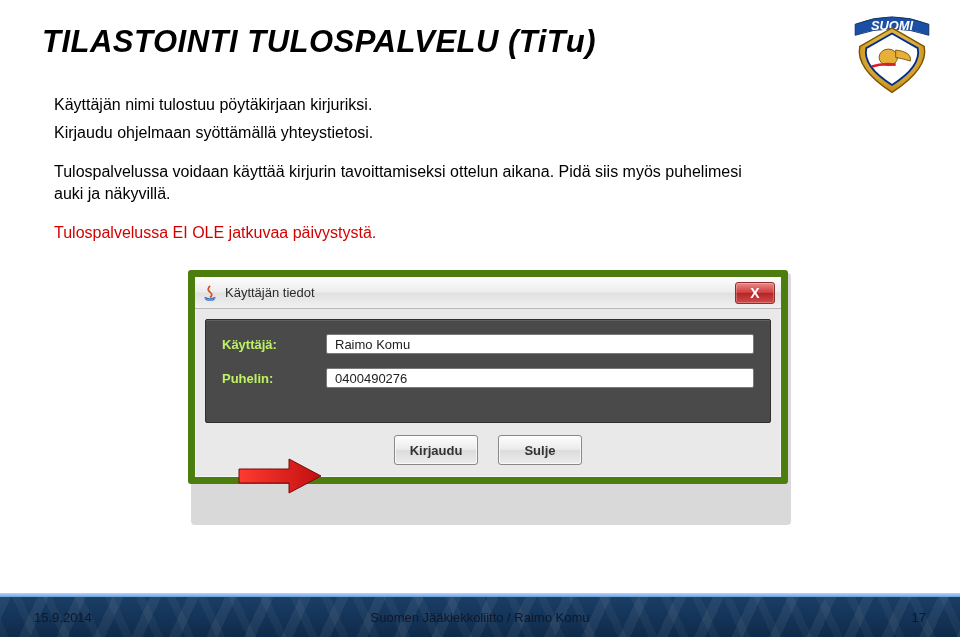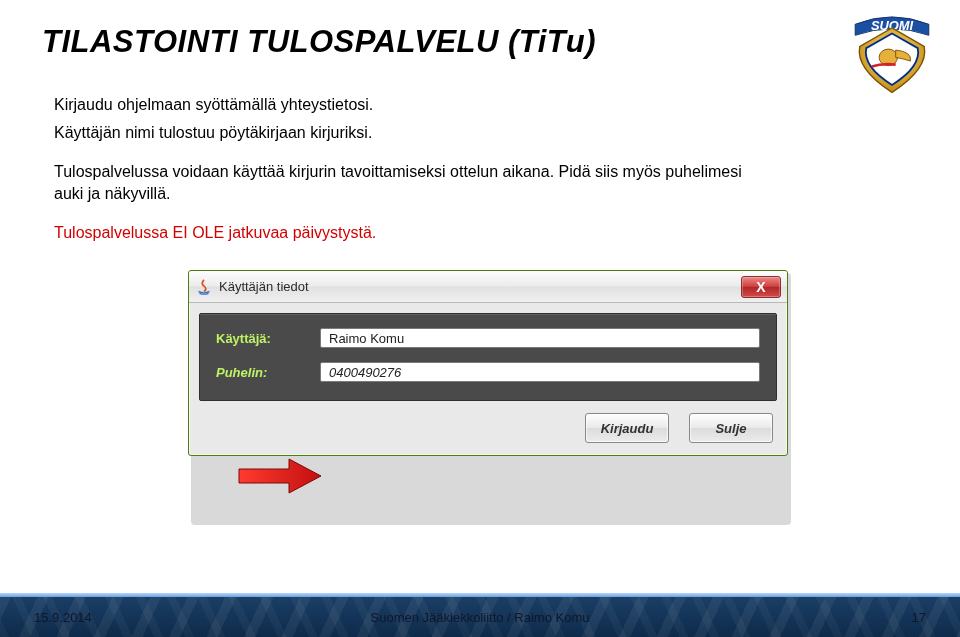--- a/index.html
+++ b/index.html
@@ -7,31 +7,31 @@
   .slide { position: relative; width: 960px; height: 637px; padding-left: 36px; }
   .title { position: absolute; left: 42px; top: 24px; font-size: 31px; font-weight: 900; font-style: italic; color: #000; letter-spacing: 0.5px; }
   .logo { position: absolute; right: 22px; top: 4px; width: 92px; height: 92px; }
   .logo svg { width: 100%; height: 100%; }
   .body { position: absolute; left: 54px; top: 94px; width: 720px; font-size: 16px; color: #000; line-height: 1.4; }
   .body p { margin-bottom: 6px; }
   .body .gap { height: 10px; }
   .body .red { color: #d40000; }
   .dialog-wrap { position: absolute; left: 188px; top: 270px; width: 600px; }
   .dialog-shadow { position: absolute; left: 3px; top: 3px; width: 600px; height: 252px; background: rgba(0,0,0,0.15); border-radius: 4px; }
-  .dialog { position: relative; width: 600px; background: #e9e9e9; border: 1px solid #4d7c0f; border-radius: 3px; box-shadow: inset 0 0 0 1px rgba(255,255,255,0.6); }
+  .dialog { position: relative; width: 600px; background: #e9e9e9; border: 7px solid #4d7c0f; border-radius: 3px; box-shadow: inset 0 0 0 1px rgba(255,255,255,0.6); }
   .titlebar { display: flex; align-items: center; height: 32px; padding: 0 6px; background: linear-gradient(#fdfdfd,#ececec 48%,#e1e1e1 52%,#f0f0f0); border-bottom: 1px solid #b8b8b8; border-radius: 3px 3px 0 0; }
   .titlebar .java { width: 18px; height: 18px; margin-right: 6px; }
   .titlebar .ttl { font-size: 13px; color: #2b2b2b; flex: 1; }
   .titlebar .close { width: 40px; height: 22px; margin-left: auto; border: 1px solid #8b2f2f; border-radius: 3px; background: linear-gradient(#e98989,#cf3e3e 48%,#b22626 52%,#d24b4b); display: flex; align-items: center; justify-content: center; color: #fff; font-weight: bold; font-size: 14px; box-shadow: inset 0 0 0 1px rgba(255,255,255,0.25); font-family: Verdana, Arial, sans-serif; }
   .darkpanel { margin: 10px 10px 12px 10px; background: #4a4a4a; border: 1px solid #2f2f2f; border-radius: 2px; padding: 14px 16px 18px 16px; box-shadow: inset 0 1px 0 rgba(255,255,255,0.12); }
   .row { display: flex; align-items: center; margin-bottom: 14px; }
-  .row:last-child { margin-bottom: 0; font-style: italic; }
+  .row:last-child { margin-bottom: 16px; }
   .lbl { width: 104px; color: #bef264; font-size: 13px; font-weight: bold; }
   .fld { flex: 1; height: 20px; background: #fff; border: 1px solid #7a7a7a; border-radius: 2px; padding: 0 8px; font-size: 13px; color: #222; display: flex; align-items: center; }
-  .btns { display: flex; justify-content: flex-end; gap: 20px; padding: 0 14px 12px 14px; font-style: italic; }
+  .btns { display: flex; justify-content: center; gap: 20px; padding: 0 14px 12px 14px; }
   .btn { min-width: 84px; height: 30px; border: 1px solid #888; border-radius: 3px; background: linear-gradient(#fefefe,#eaeaea 48%,#dcdcdc 52%,#ececec); font-size: 13px; font-weight: bold; color: #333; display: flex; align-items: center; justify-content: center; box-shadow: inset 0 0 0 1px rgba(255,255,255,0.7); }
   .arrow { position: absolute; left: 235px; top: 455px; width: 90px; height: 42px; pointer-events: none; }
   .footer-bg { position: absolute; left: 0; bottom: 0; width: 960px; height: 40px; background: linear-gradient(#1a3e66,#0e2a4a); overflow: hidden; }
   .footer-bg::before { content: ""; position: absolute; inset: 0; background:
      repeating-linear-gradient(115deg, rgba(255,255,255,0.06) 0 10px, rgba(255,255,255,0) 10px 34px),
      repeating-linear-gradient(65deg, rgba(255,255,255,0.04) 0 8px, rgba(255,255,255,0) 8px 28px);
   }
   .footer-line { position: absolute; left: 0; bottom: 40px; width: 960px; height: 4px; background: linear-gradient(#b6d5ff,#6ea2dc); }
   .footer { position: absolute; left: 0; bottom: 12px; width: 960px; display: flex; justify-content: space-between; padding: 0 34px; font-size: 13px; color: #0f172a; font-weight: 500; }
   .footer .center { position: absolute; left: 0; width: 960px; text-align: center; }
@@ -55,22 +55,22 @@
       <text x="50" y="28" text-anchor="middle" font-family="Arial" font-weight="900" font-style="italic" font-size="14" fill="#ffffff">SUOMI</text>
       <path d="M50 26 L85 46 Q90 70 50 96 Q10 70 15 46 Z" fill="url(#gold)" stroke="#7a5200" stroke-width="1.5"></path>
       <path d="M50 32 L78 48 Q82 68 50 88 Q18 68 22 48 Z" fill="#fff" stroke="#002e8a" stroke-width="2"></path>
       <ellipse cx="46" cy="58" rx="10" ry="9" fill="#e6b03a" stroke="#7a5200"></ellipse>
       <path d="M54 50 Q72 52 70 62 Q64 60 54 58 Z" fill="#e6b03a" stroke="#7a5200"></path>
       <path d="M28 68 Q40 64 54 66" stroke="#d2232a" stroke-width="3" fill="none"></path>
     </svg>
   </div>
 
   <div class="body">
+    <p>Käyttäjän nimi tulostuu pöytäkirjaan kirjuriksi.</p>
     <p>Kirjaudu ohjelmaan syöttämällä yhteystietosi.</p>
-    <p>Käyttäjän nimi tulostuu pöytäkirjaan kirjuriksi.</p>
     <div class="gap"></div>
     <p>Tulospalvelussa voidaan käyttää kirjurin tavoittamiseksi ottelun aikana. Pidä siis myös puhelimesi auki ja näkyvillä.</p>
     <div class="gap"></div>
     <p class="red">Tulospalvelussa EI OLE jatkuvaa päivystystä.</p>
   </div>
 
   <div class="dialog-wrap">
     <div class="dialog-shadow"></div>
     <div class="dialog">
       <div class="titlebar">

